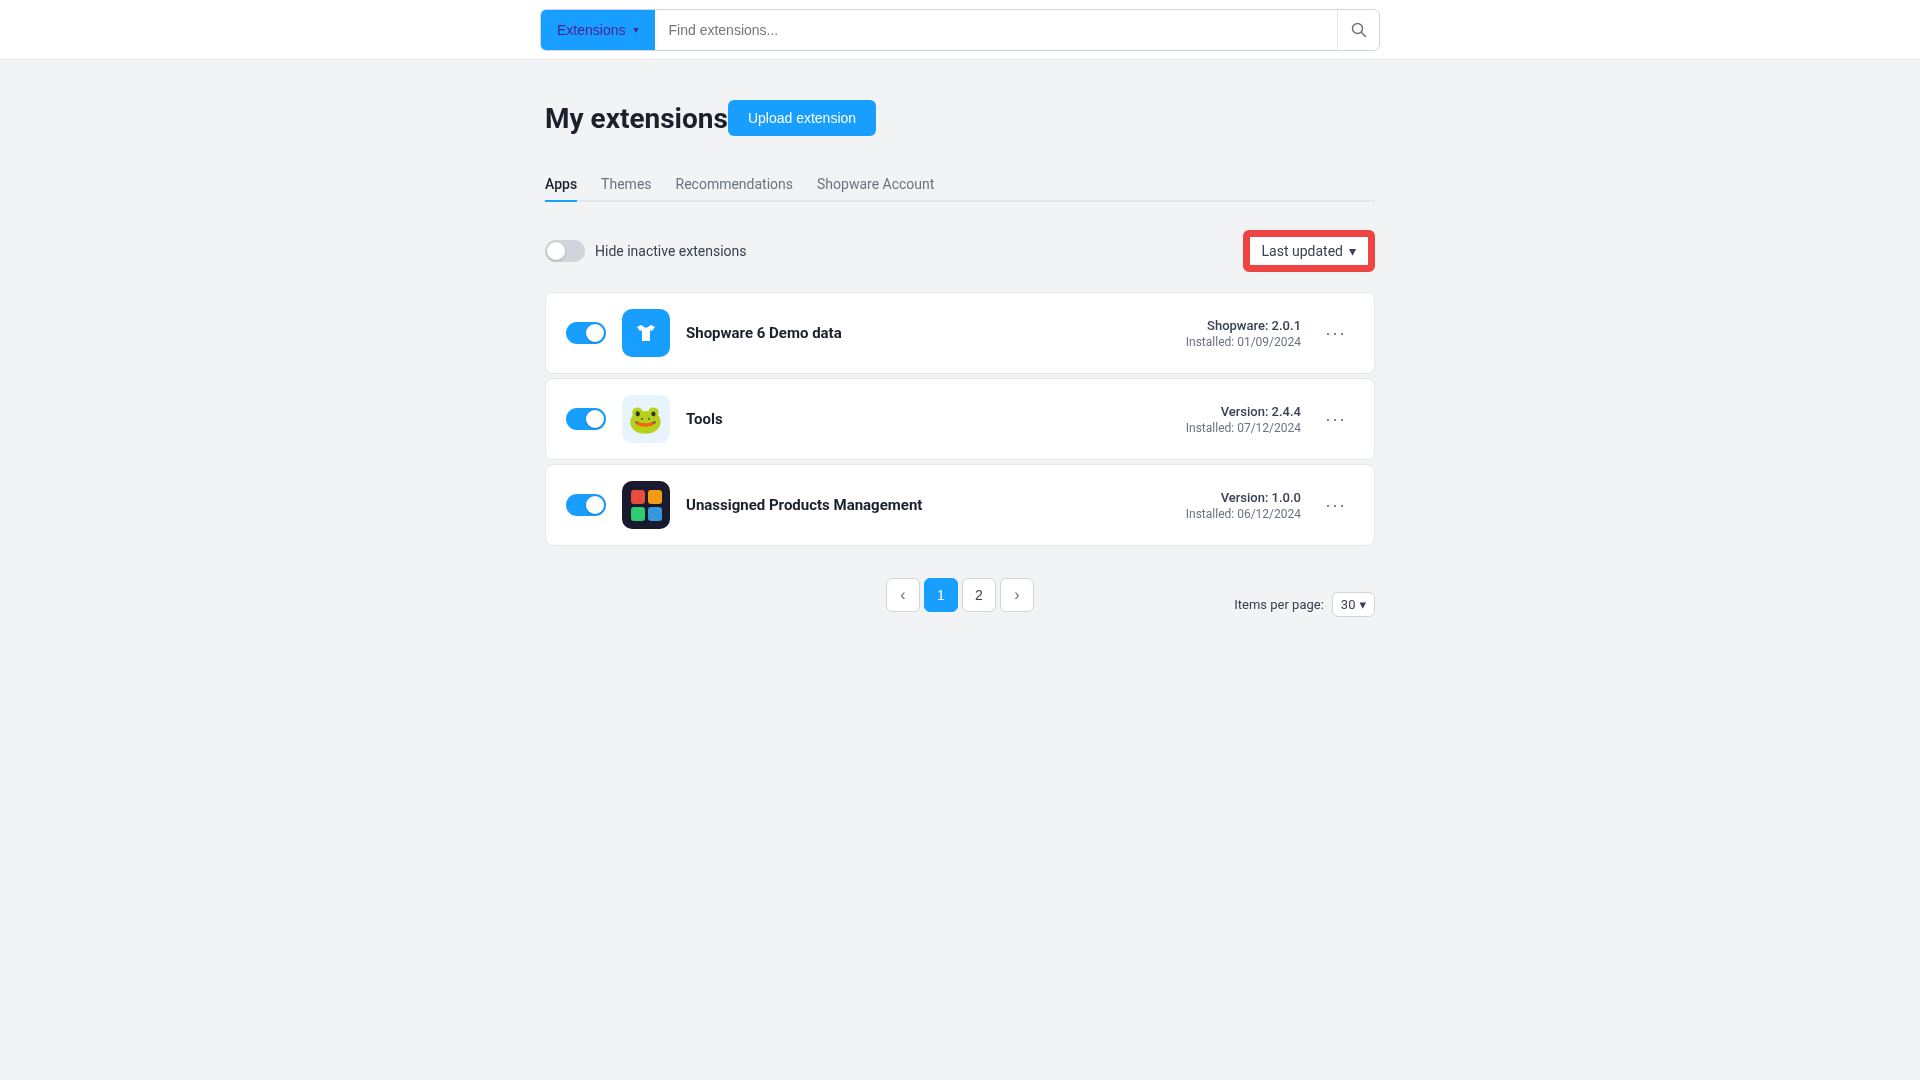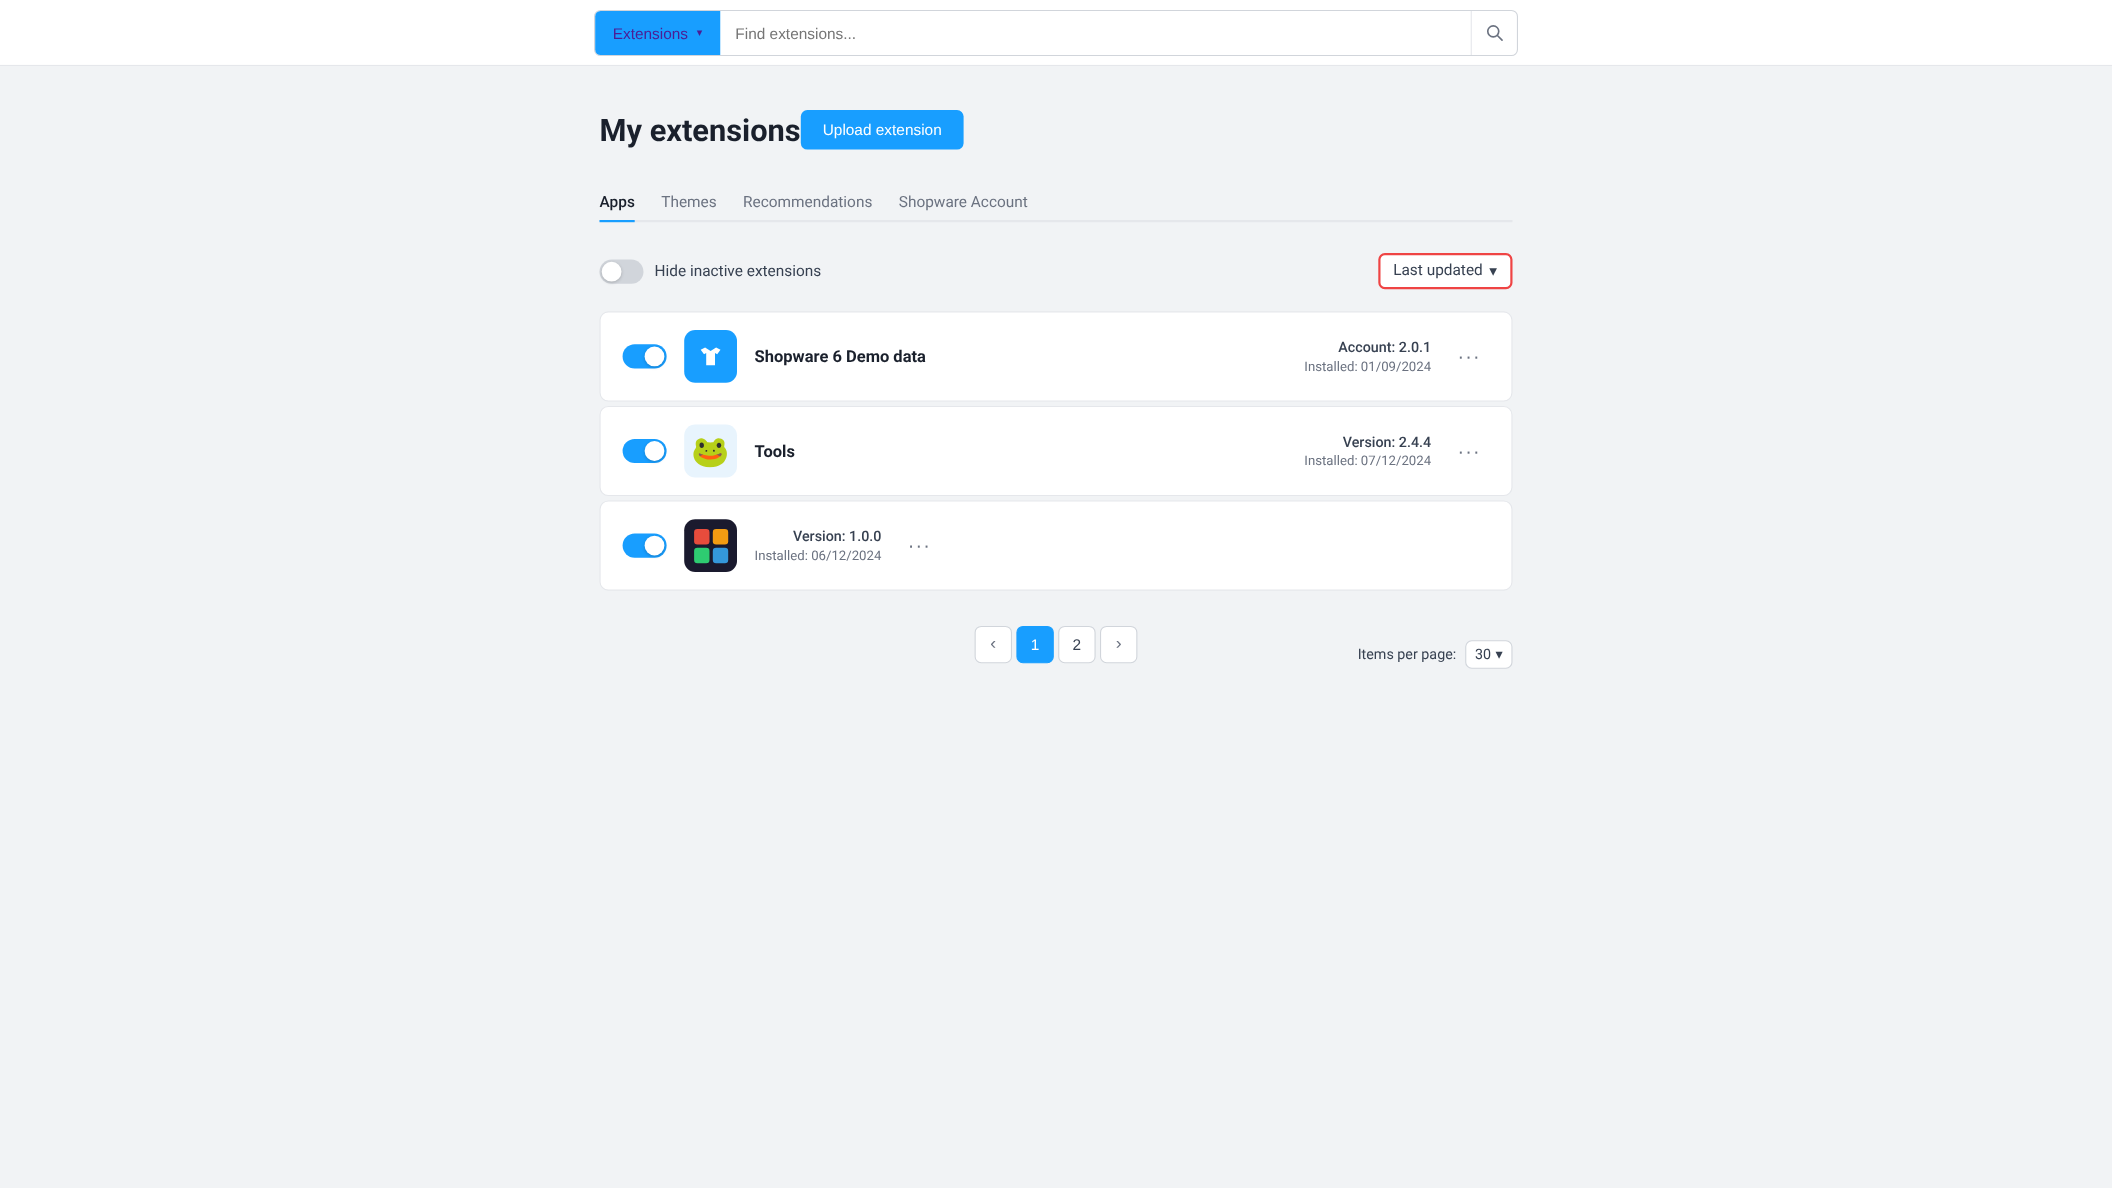--- a/index.html
+++ b/index.html
@@ -146,22 +146,23 @@
       background: #fff;
       border-radius: 50%;
       position: absolute;
       top: 2px;
       left: 2px;
       box-shadow: 0 1px 3px rgba(0,0,0,0.2);
     }
 
     .sort-dropdown {
       display: flex;
+      align-items: center;
       gap: 6px;
-      border: 2px solid #ef4444;
+      border: 7px solid #ef4444;
       border-radius: 6px;
       padding: 6px 12px;
       font-size: 14px;
       color: #374151;
       background: #fff;
       cursor: pointer;
     }
 
     
     .extension-list {
@@ -386,21 +387,21 @@
       <div class="ext-toggle">
         <div class="ext-toggle-knob"></div>
       </div>
       <div class="ext-icon ext-icon-shopware">
         <svg width="28" height="28" viewBox="0 0 28 28" fill="none">
           <path d="M5 8L9 6L14 9L19 6L23 8L20 12L18 11V22H10V11L8 12L5 8Z" fill="white"></path>
         </svg>
       </div>
       <span class="ext-name">Shopware 6 Demo data</span>
       <div class="ext-meta">
-        <div class="ext-version">Account: 2.0.1</div>
+        <div class="ext-version">Shopware: 2.0.1</div>
         <div class="ext-installed">Installed: 01/09/2024</div>
       </div>
       <button class="ext-more">···</button>
     </div>
 
     <div class="extension-item">
       <div class="ext-toggle">
         <div class="ext-toggle-knob"></div>
       </div>
       <div class="frog-icon-img">
@@ -419,20 +420,21 @@
         <div class="ext-toggle-knob"></div>
       </div>
       <div class="ext-icon ext-icon-unassigned">
         <div class="grid-icon">
           <div class="grid-cell" style="background:#e74c3c;"></div>
           <div class="grid-cell" style="background:#f39c12;"></div>
           <div class="grid-cell" style="background:#2ecc71;"></div>
           <div class="grid-cell" style="background:#3498db;"></div>
         </div>
       </div>
+      <span class="ext-name">Unassigned Products Management</span>
       <div class="ext-meta">
         <div class="ext-version">Version: 1.0.0</div>
         <div class="ext-installed">Installed: 06/12/2024</div>
       </div>
       <button class="ext-more">···</button>
     </div>
 
   </div>
 
   <div class="pagination-area">

